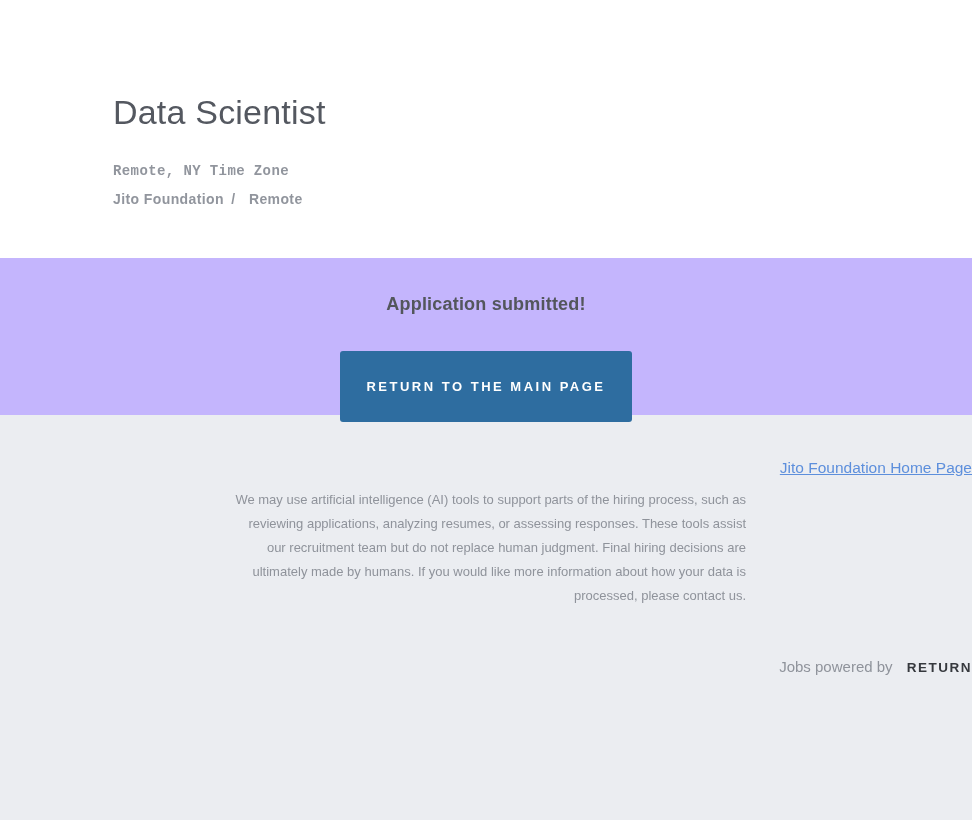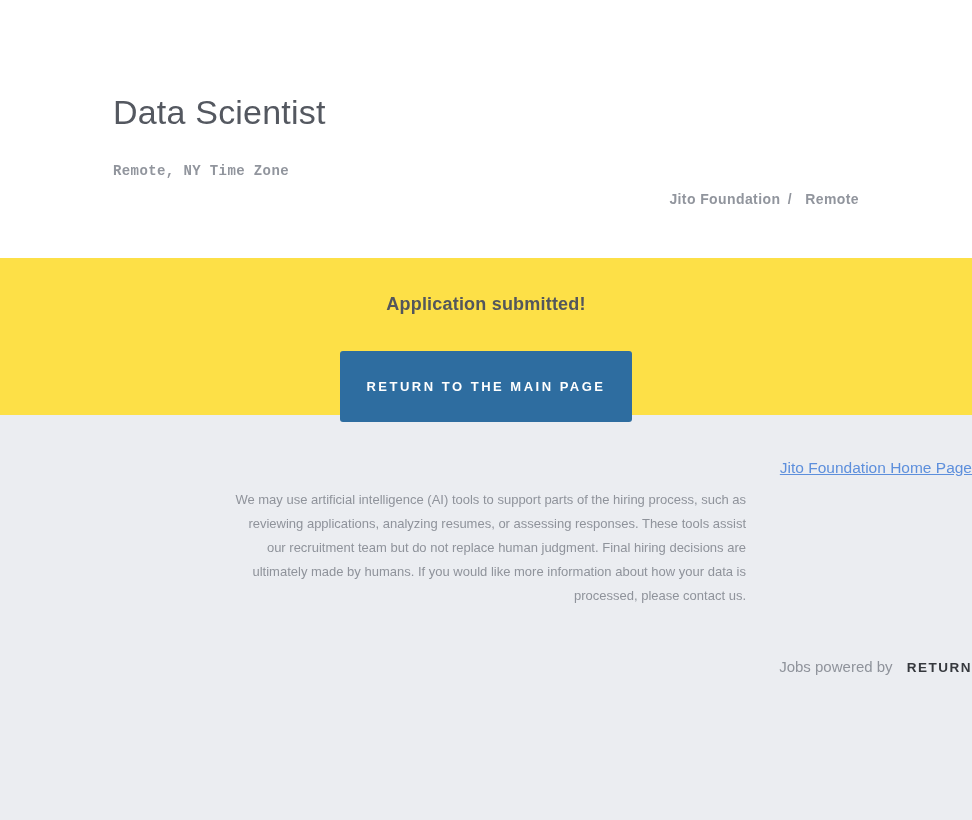--- a/index.html
+++ b/index.html
@@ -32,28 +32,27 @@
     color: #91959d;
     letter-spacing: 0.4px;
     font-family: Liberation Mono, monospace;
   }
   .job-meta {
     margin-top: 12px;
     font-size: 14px;
     font-weight: 700;
     color: #91959d;
     letter-spacing: 0.4px;
-    text-align: right;
   }
   .job-meta .sep { margin: 0 3px; }
   .job-meta .workplace { margin-left: 6px; }
 
   
   .submitted-section {
-    background: #fde047;
+    background: #c4b5fd;
     height: 157px;
     text-align: center;
     padding-top: 36px;
   }
   .submitted-msg {
     font-size: 18px;
     font-weight: 700;
     color: #53565c;
     letter-spacing: 0.2px;
   }

